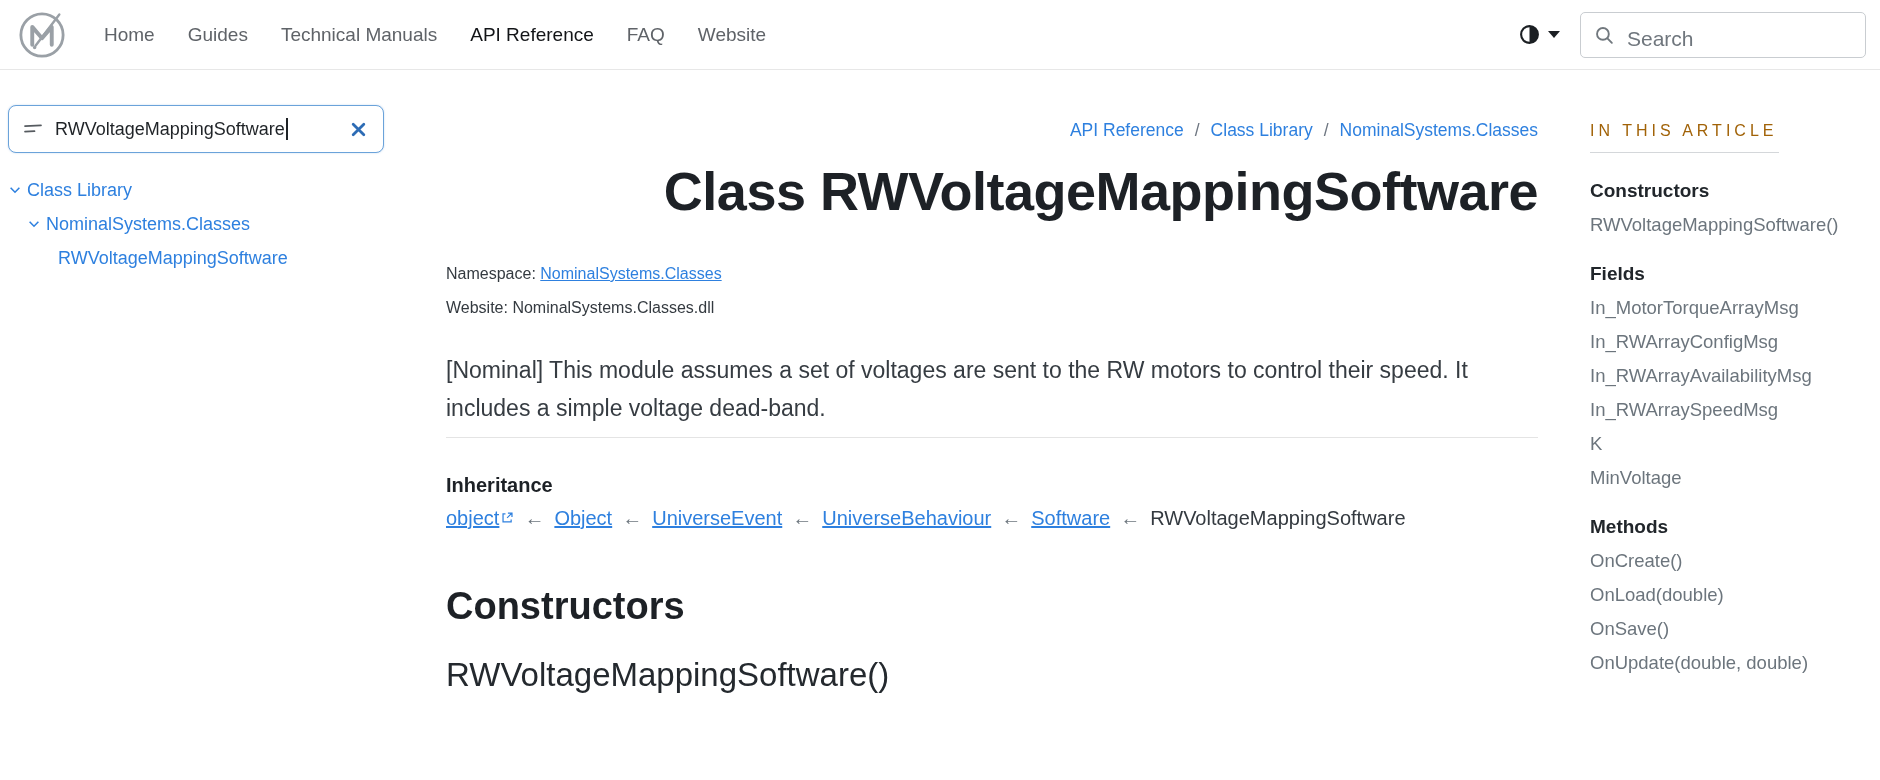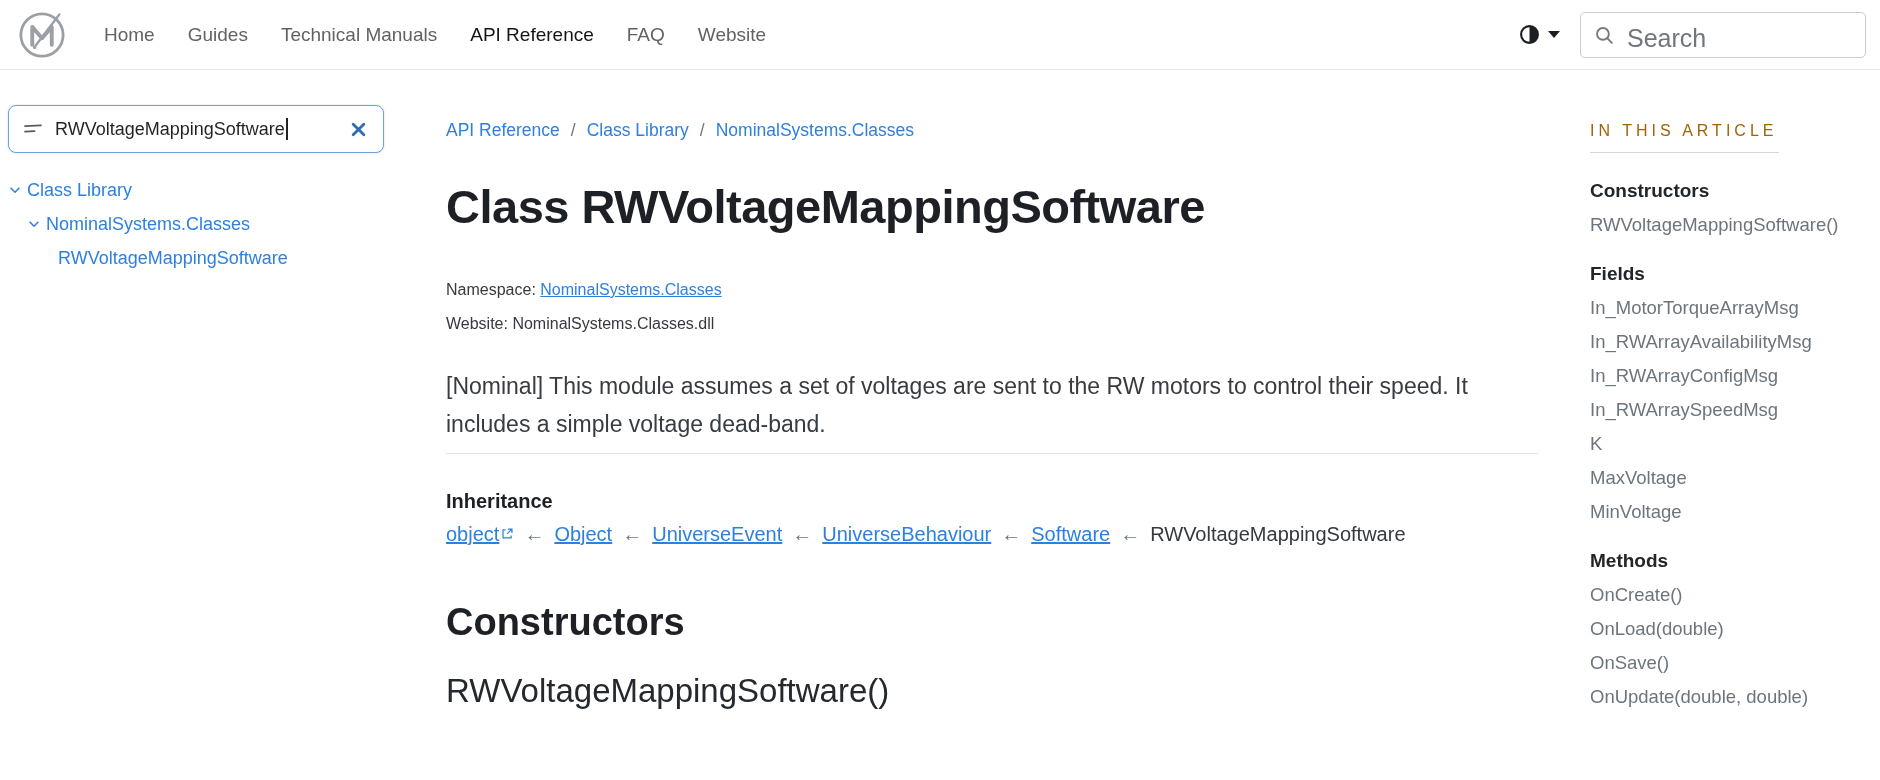--- a/index.html
+++ b/index.html
@@ -21,46 +21,46 @@
   .logo{width:56px;height:56px;display:flex;align-items:center;justify-content:center;cursor:pointer;}
   .main-nav{display:flex;gap:33px;margin-left:34px;}
   .nav-link{font-size:19px;color:#5f6368;text-decoration:none;cursor:pointer;white-space:nowrap;}
   .nav-link.active{color:#121417;}
   .header-right{margin-left:auto;display:flex;align-items:center;gap:20px;}
   .theme-toggle{display:flex;align-items:center;gap:8px;cursor:pointer;}
   .caret-down{width:0;height:0;border-left:6px solid transparent;border-right:6px solid transparent;
     border-top:7px solid #1b1f23;}
   .searchbox{position:relative;width:286px;}
   .searchbox input{width:286px;height:46px;border:1px solid #c9cdd1;border-radius:5px;
-    padding:8px 12px 0 46px;font-size:25px;color:#212529;outline:none;
+    padding:8px 12px 0 46px;font-size:21px;color:#212529;outline:none;
     font-family:"Liberation Sans","DejaVu Sans",sans-serif;}
   .searchbox input::placeholder{color:#6f767d;}
   .searchbox svg{position:absolute;left:14px;top:13px;}
 
   
   .sidebar{position:absolute;left:8px;top:105px;width:376px;}
   .filterbox{height:48px;border:1.6px solid #6ba3da;border-radius:8px;background:#fff;
     display:flex;align-items:center;padding:0 14px;gap:12px;box-shadow:0 0 2px rgba(80,140,210,.35);}
   .filter-text{font-size:18px;color:#1f2327;white-space:nowrap;display:flex;align-items:center;}
   .text-cursor{display:inline-block;width:2px;height:22px;background:#1f2327;margin-left:1px;
     animation:blink 1.1s steps(1) infinite;}
   @keyframes blink{50%{opacity:0;}}
   .clear-btn{margin-left:auto;background:none;border:none;cursor:pointer;display:flex;align-items:center;padding:2px;}
   .nav-tree{margin-top:26px;}
   .tree-row{display:flex;align-items:center;line-height:22px;margin-bottom:12px;}
   .tree-row a{color:var(--link);text-decoration:none;font-size:18px;cursor:pointer;}
   .tree-chevron{color:var(--link);margin-right:5px;display:flex;cursor:pointer;}
 
   
   .content{position:absolute;left:446px;top:0;width:1092px;}
-  .breadcrumb{padding-top:120px;font-size:17.5px;line-height:21px;}
+  .breadcrumb{padding-top:120px;font-size:17.5px;line-height:21px;text-align:right;}
   .breadcrumb a{color:var(--link);text-decoration:none;cursor:pointer;}
   .bc-sep{color:#6e7681;margin:0 11px;}
-  h1.page-title{margin-top:36px;font-size:47px;line-height:60px;font-weight:700;
-    color:var(--dark);letter-spacing:-0.5px;}
+  h1.page-title{margin-top:20px;font-size:54px;line-height:60px;font-weight:700;
+    color:var(--dark);letter-spacing:-0.5px;text-align:right;}
   .meta-row{font-size:16px;line-height:22px;color:#343a40;}
   .meta-ns{margin-top:42px;}
   .meta-as{margin-top:12px;}
   .meta-row a{color:var(--link);text-decoration:underline;cursor:pointer;}
   .desc{margin-top:32px;font-size:23px;line-height:38px;color:#363c42;}
   hr.divider{border:0;border-top:1px solid #e4e4e4;margin:10px 0 0;}
   .codeblock{margin-top:20px;background:var(--code-bg);padding:16px 20px;border-radius:3px;
     font-family:"Liberation Mono","DejaVu Sans Mono",monospace;font-size:18px;line-height:28px;color:#1f2328;}
   .tok-keyword{color:var(--code-kw);}
   .tok-type{color:var(--code-type);}
@@ -182,25 +182,24 @@
     <h3 class="ctor-sig">RWVoltageMappingSoftware()</h3>
   </main>
 
   <aside class="toc">
     <div class="toc-heading">IN THIS ARTICLE</div>
     <div id="toc-sections">
         <div class="toc-section-title">Constructors</div>
         <a class="toc-item">RWVoltageMappingSoftware()</a>
         <div class="toc-section-title">Fields</div>
         <a class="toc-item">In_MotorTorqueArrayMsg</a>
+        <a class="toc-item">In_RWArrayConfigMsg</a>
         <a class="toc-item">In_RWArrayAvailabilityMsg</a>
-        <a class="toc-item">In_RWArrayConfigMsg</a>
         <a class="toc-item">In_RWArraySpeedMsg</a>
         <a class="toc-item">K</a>
-        <a class="toc-item">MaxVoltage</a>
         <a class="toc-item">MinVoltage</a>
         <div class="toc-section-title">Methods</div>
         <a class="toc-item">OnCreate()</a>
         <a class="toc-item">OnLoad(double)</a>
         <a class="toc-item">OnSave()</a>
         <a class="toc-item">OnUpdate(double, double)</a>
       </div>
   </aside>
 
 </div>

